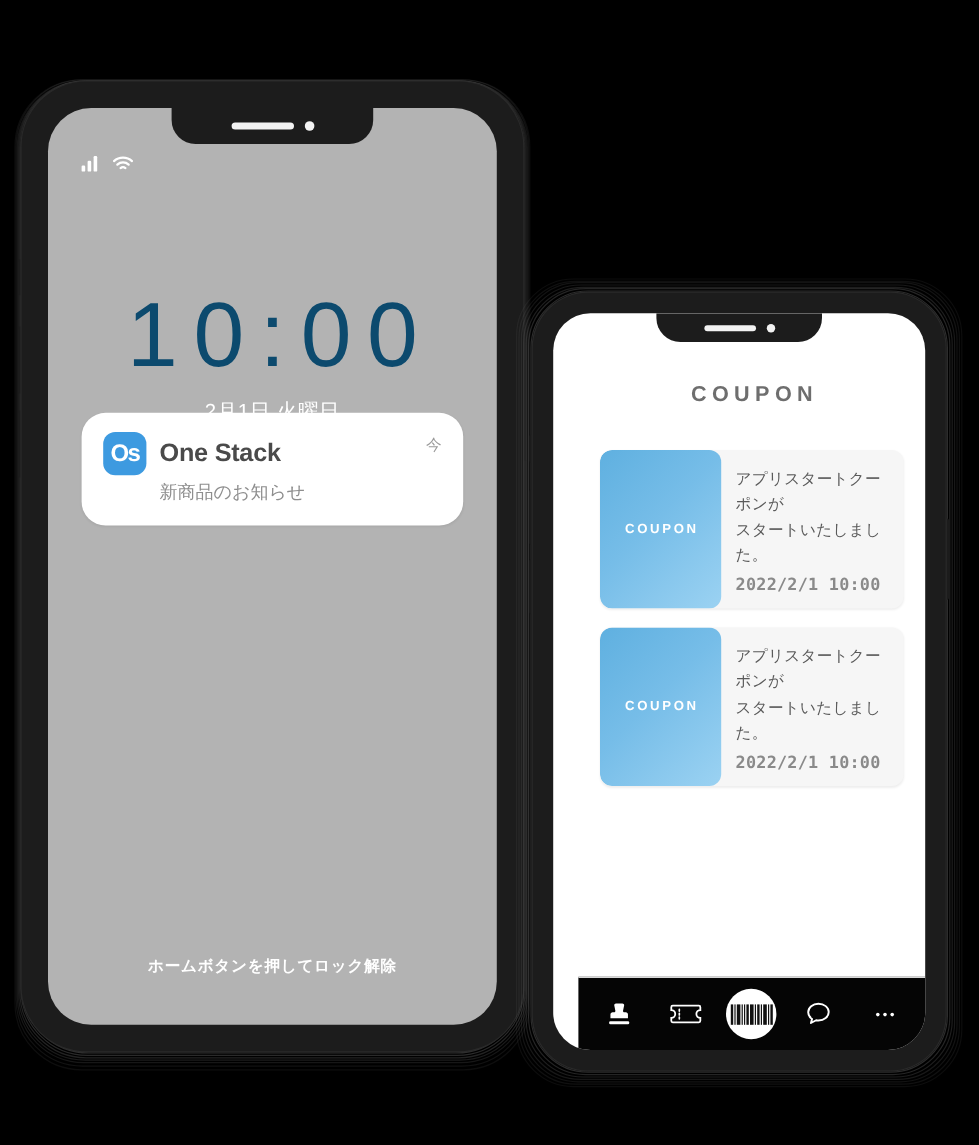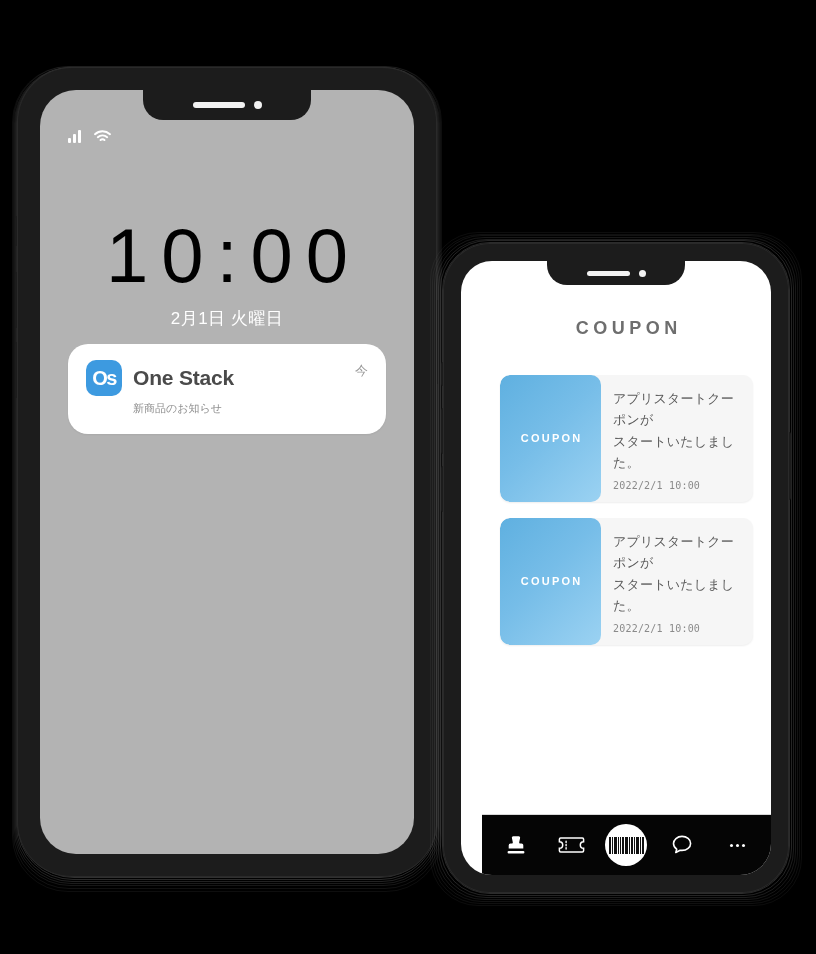--- a/index.html
+++ b/index.html
@@ -50,22 +50,22 @@
   .sig b:nth-child(1){height:5px;}
   .sig b:nth-child(2){height:9px;}
   .sig b:nth-child(3){height:13px;}
   .wifi{position:relative;width:17px;height:13px;}
   .wifi svg{display:block;}
 
   .clock{
     position:absolute;left:0;right:0;top:128px;text-align:center;z-index:3;
   }
   .clock .time{
-    color:#000000;font-size:76px;line-height:1;font-weight:300;
-    letter-spacing:13px;text-indent:13px;
+    color:#0c4a6e;font-size:76px;line-height:1;font-weight:300;
+    letter-spacing:13px;text-indent:13px;margin-top:24px;
   }
   .clock .date{
     margin-top:13px;color:#fff;font-size:17px;font-weight:400;letter-spacing:.5px;
   }
 
   .notif{
     position:absolute;left:28px;right:28px;top:254px;
     background:#fff;border-radius:20px;padding:16px 18px 18px;z-index:3;
     box-shadow:0 1px 2px rgba(0,0,0,.06);
   }
@@ -76,21 +76,21 @@
     overflow:hidden;
   }
   .app-icon span{
     color:#fff;font-size:20px;font-weight:700;letter-spacing:-1.5px;line-height:1;
     font-family:Liberation Sans, sans-serif;
   }
   .notif-name{
     margin-left:11px;font-size:21px;font-weight:700;color:#4a4a4a;letter-spacing:-.2px;
   }
   .notif-when{margin-left:auto;font-size:13px;color:#9a9a9a;align-self:flex-start;padding-top:2px;}
-  .notif-body{margin-top:5px;margin-left:47px;font-size:11px;color:#8e8e8e;}
+  .notif-body{margin-top:5px;margin-left:47px;font-size:15px;color:#8e8e8e;}
 
   .unlock{
     position:absolute;left:0;right:0;bottom:40px;text-align:center;
     color:#fff;font-size:13px;font-weight:700;letter-spacing:.6px;z-index:3;
   }
 
   
   #phone-app{left:444px;top:244px;width:344px;height:648px;}
   #phone-app .body-frame{border-radius:46px;}
   #phone-app .screen{
@@ -115,22 +115,22 @@
     width:101px;flex:none;border-radius:10px;
     background:linear-gradient(135deg,#5fb0e0 0%,#76bde8 45%,#9bd2f2 100%);
     display:flex;align-items:center;justify-content:center;
   }
   .coupon-thumb span{
     color:#fff;font-size:11px;font-weight:700;letter-spacing:2.2px;text-indent:2.2px;
   }
   .coupon-text{padding:13px 10px 11px 12px;flex:1;min-width:0;}
   .coupon-title{font-size:13px;color:#5a5a5a;line-height:1.65;letter-spacing:.2px;}
   .coupon-date{
-    margin-top:6px;font-size:10px;color:#8a8a8a;
-    font-family:"DejaVu Sans Mono","Liberation Mono",monospace;letter-spacing:.2px;
+    margin-top:6px;font-size:14px;color:#8a8a8a;
+    font-family:"DejaVu Sans Mono","Liberation Mono",monospace;letter-spacing:.2px;font-weight:bold;
   }
 
   .tabbar{
     flex:none;height:60px;background:#050505;border-top:1px solid #d8d8d8;
     display:flex;align-items:center;justify-content:space-around;padding:0 6px;
   }
   .tab{
     display:flex;align-items:center;justify-content:center;
     width:46px;height:44px;color:#fff;
   }
@@ -199,20 +199,21 @@
         <div class="notif-top">
           <div class="app-icon">
             <span>Os</span>
           </div>
           <div class="notif-name">One Stack</div>
           <div class="notif-when">今</div>
         </div>
         <div class="notif-body">新商品のお知らせ</div>
       </div>
 
+      <div class="unlock">ホームボタンを押してロック解除</div>
     </div>
   </div>
 
   <div class="phone" id="phone-app">
 
     <div class="shadow-stack">
       <i style="left:-14px;top:-12px;right:-14px;bottom:-14px;opacity:.14"></i>
       <i style="left:-12px;top:-10px;right:-12px;bottom:-12px;opacity:.18"></i>
       <i style="left:-10px;top:-9px;right:-10px;bottom:-10px;opacity:.22"></i>
       <i style="left:-8px;top:-7px;right:-8px;bottom:-8px;opacity:.28"></i>

